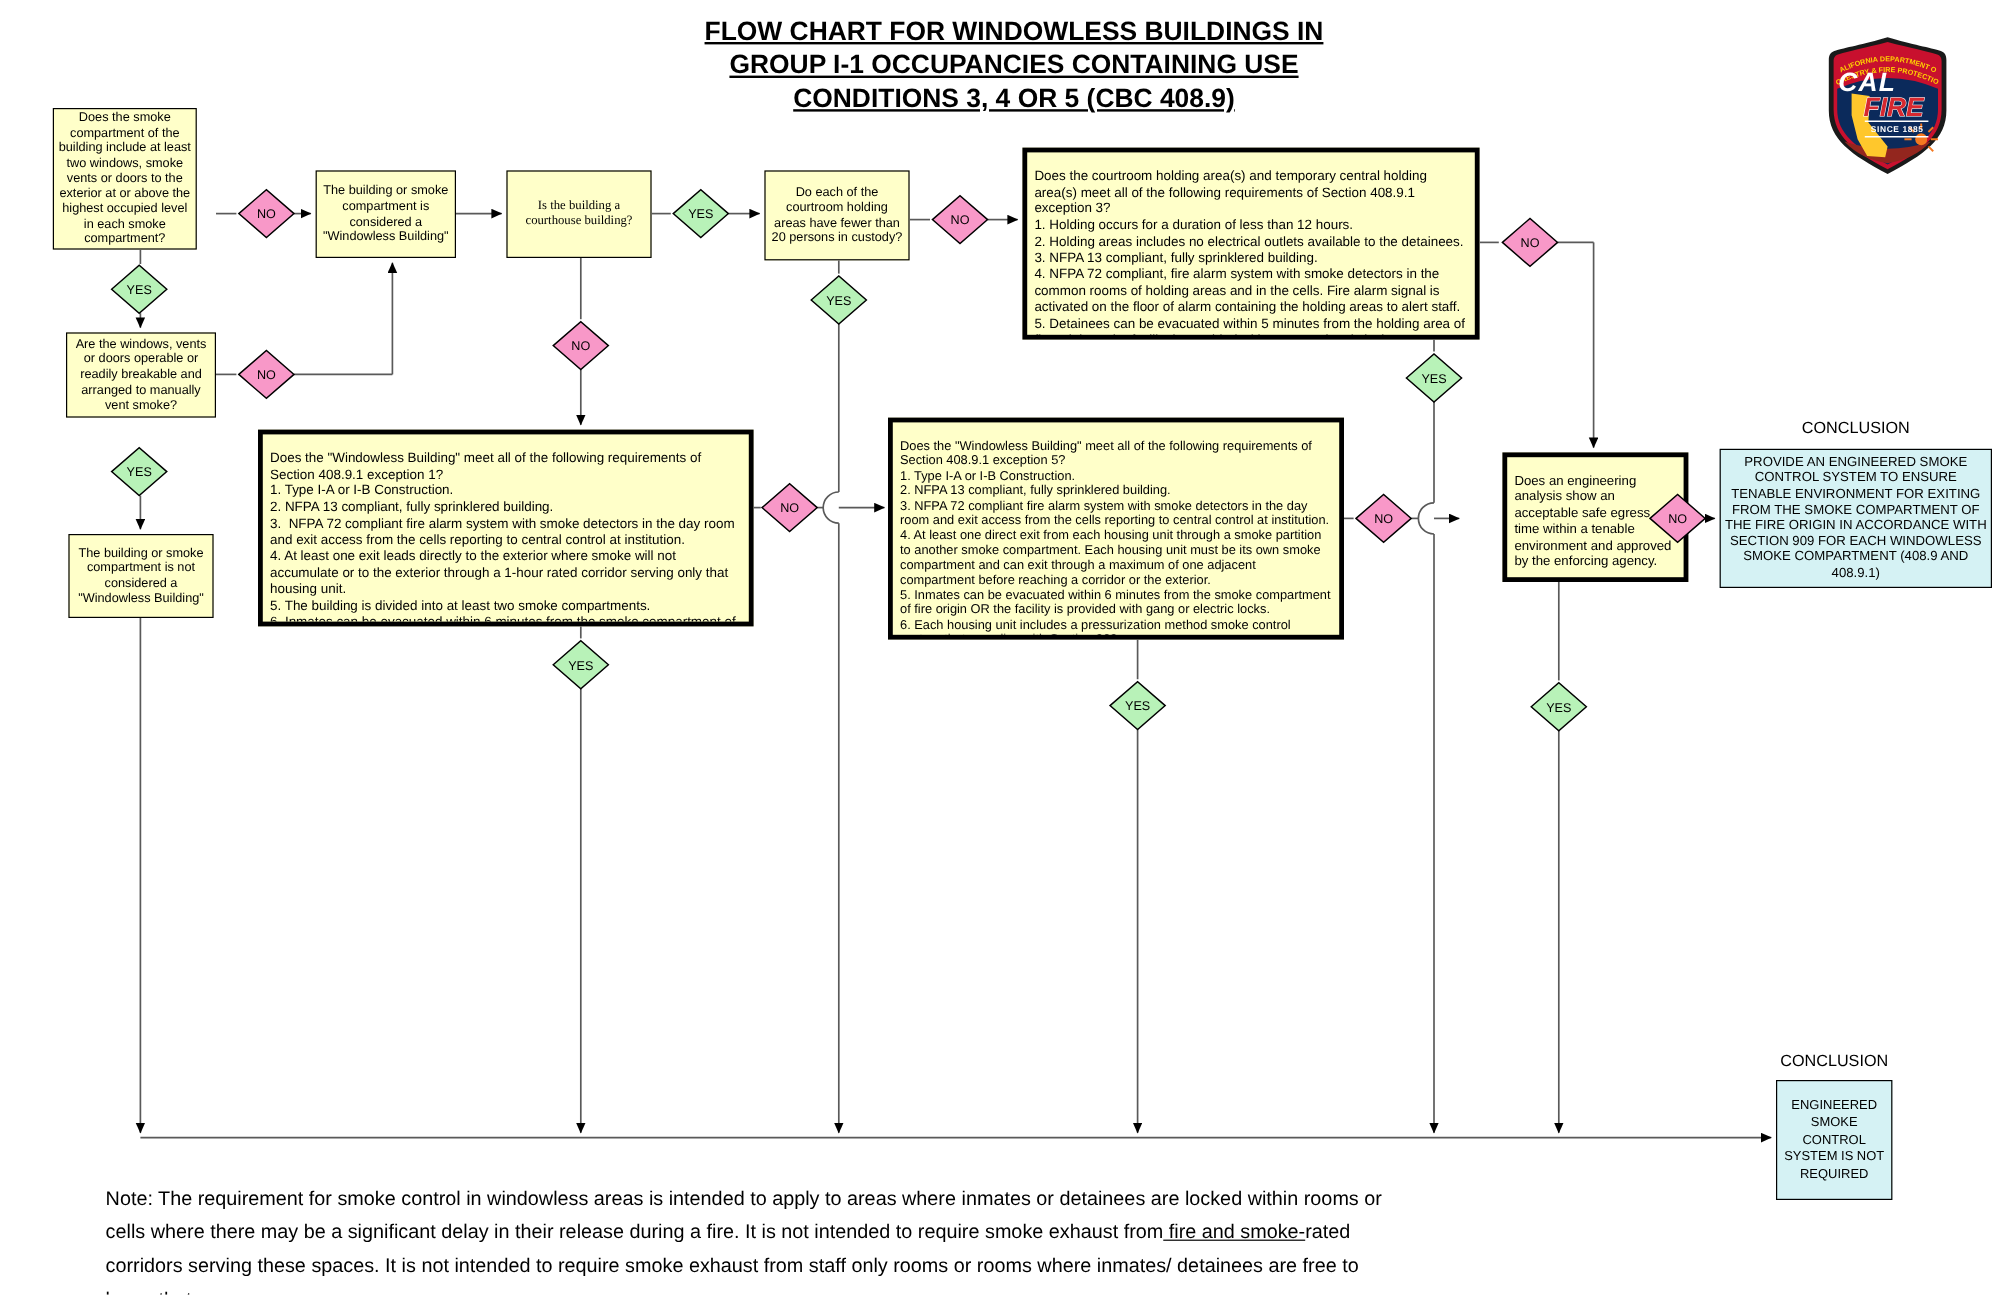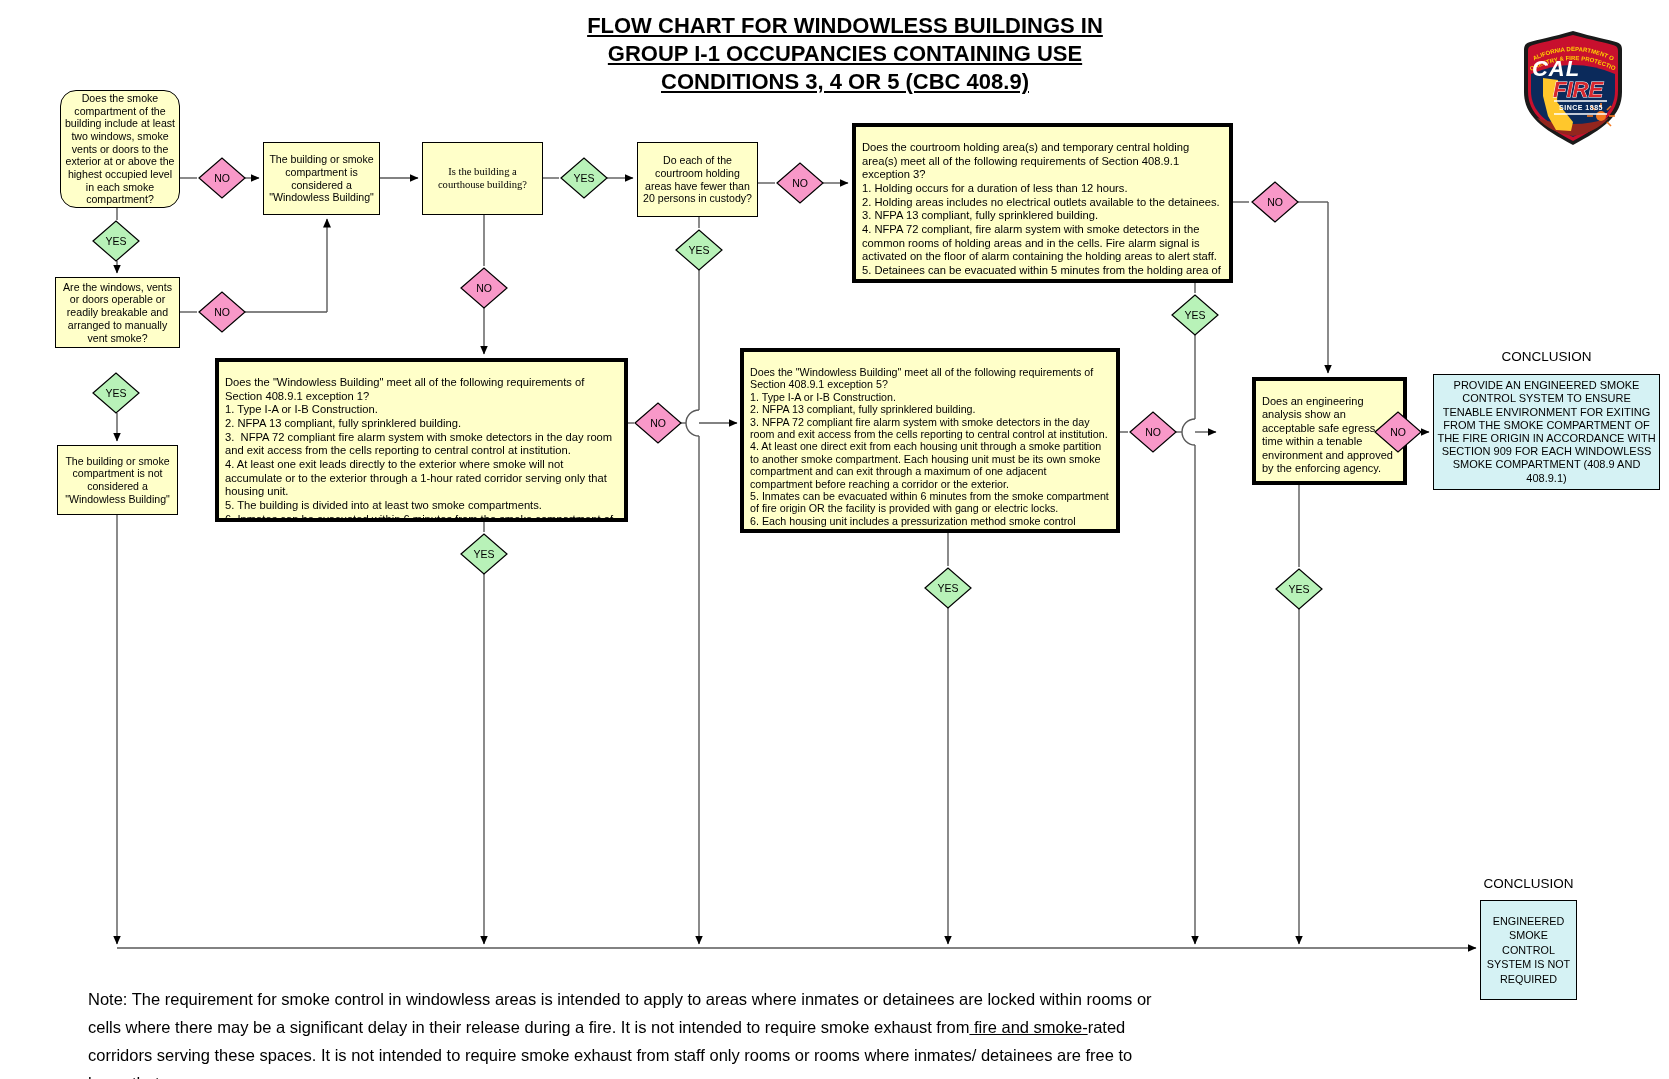--- a/index.html
+++ b/index.html
@@ -59,21 +59,21 @@
     <text style="font-size:6px;font-weight:bold;fill:#FFD200;">
       <textPath href="#lp2" startOffset="50%" text-anchor="middle">FORESTRY &amp; FIRE PROTECTION</textPath>
     </text>
     <text x="35" y="46" text-anchor="middle" style="font-size:22px;font-weight:bold;font-style:italic;fill:#fff;letter-spacing:1px;">CAL</text>
     <text x="57" y="67" text-anchor="middle" style="font-size:22px;font-weight:bold;font-style:italic;fill:#D7282F;stroke:#fff;stroke-width:0.9;paint-order:stroke;">FIRE</text>
     <line x1="33" y1="71" x2="86" y2="71" stroke="#fff" stroke-width="1.3"></line>
     <text x="60" y="80" text-anchor="middle" style="font-size:7px;font-weight:bold;fill:#fff;letter-spacing:0.5px;">SINCE 1885</text>
     <line x1="33" y1="84" x2="86" y2="84" stroke="#fff" stroke-width="1.3"></line>
   </svg>
 
-  <div class="box" style="left:60px;top:90px;width:120px;height:118px;border-radius:16px;">Does the smoke compartment of the building include at least two windows, smoke vents or doors to the exterior at or above the highest occupied level in each smoke compartment?</div>
+  <div class="box" style="left:44px;top:90px;width:120px;height:118px;">Does the smoke compartment of the building include at least two windows, smoke vents or doors to the exterior at or above the highest occupied level in each smoke compartment?</div>
   <div class="box" style="left:263px;top:142px;width:117px;height:73px;">The building or smoke compartment is considered a "Windowless Building"</div>
   <div class="box" style="left:57px;top:445px;width:121px;height:70px;">The building or smoke compartment is not considered a "Windowless Building"</div>
   <div class="box" style="left:55px;top:277px;width:125px;height:71px;">Are the windows, vents or doors operable or readily breakable and arranged to manually vent smoke?</div>
   <div class="box" style="left:422px;top:142px;width:121px;height:73px;font-family:Liberation Serif, serif;">Is the building a courthouse building?</div>
   <div class="box" style="left:637px;top:142px;width:121px;height:75px;">Do each of the courtroom holding areas have fewer than 20 persons in custody?</div>
   <div class="box big" style="left:215px;top:358px;width:413px;height:164px;">Does the "Windowless Building" meet all of the following requirements of Section 408.9.1 exception 1?
 1. Type I-A or I-B Construction.
 2. NFPA 13 compliant, fully sprinklered building.
 3.  NFPA 72 compliant fire alarm system with smoke detectors in the day room and exit access from the cells reporting to central control at institution.
 4. At least one exit leads directly to the exterior where smoke will not accumulate or to the exterior through a 1-hour rated corridor serving only that housing unit.

